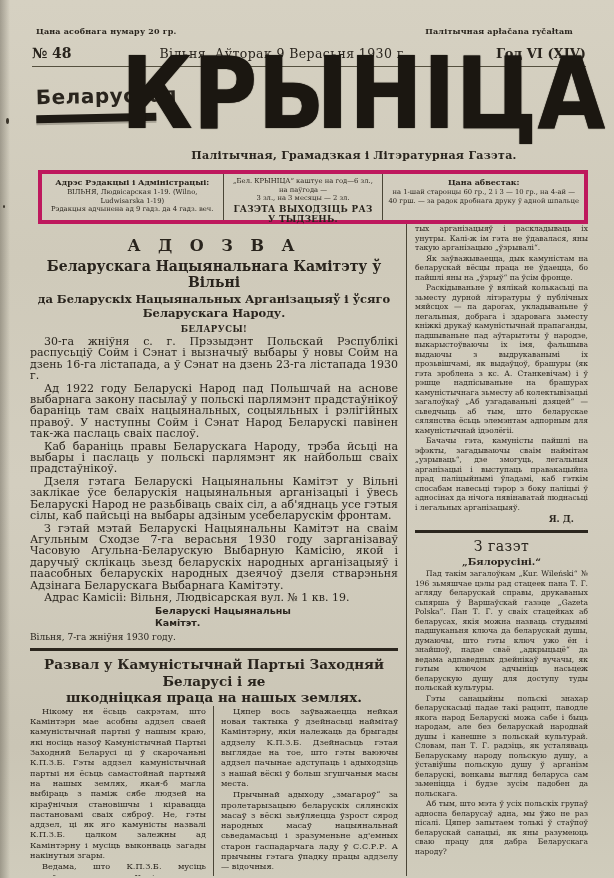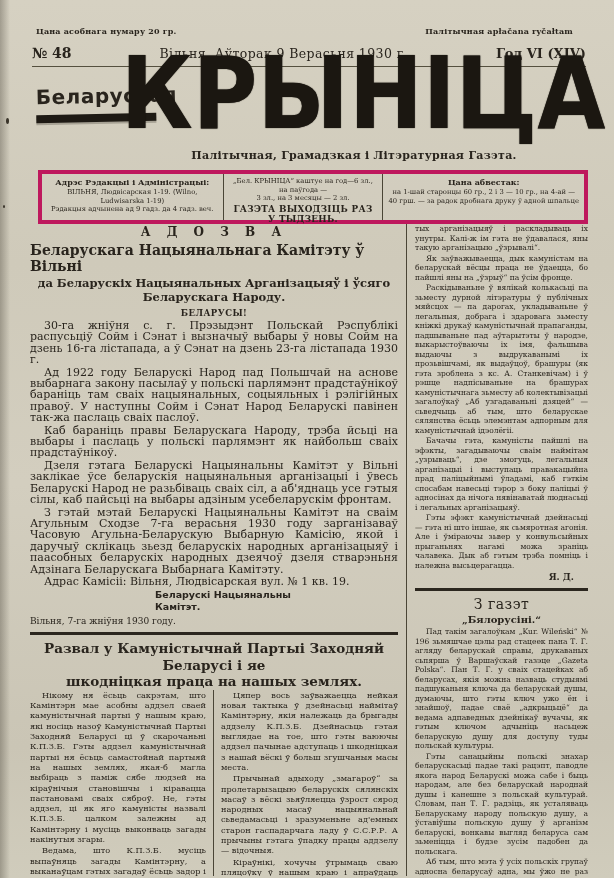--- a/index.html
+++ b/index.html
@@ -45,22 +45,22 @@
   .ib-line{font-size:6.8px;line-height:8.6px;}
   .ib-strong{font-size:8.8px;font-weight:bold;letter-spacing:.3px;margin-top:1px;}
 
   
   .main{position:absolute;top:224px;left:30px;right:26px;bottom:2px;display:flex;}
   .left-zone{width:377px;flex:0 0 377px;border-right:1px solid #4a4536;padding-right:8px;
     box-sizing:border-box;overflow:hidden;}
   .right-zone{flex:1;padding-left:8px;overflow:hidden;}
 
   
-  .a1-title{text-align:center;font-size:12px;font-weight:bold;letter-spacing:6px;margin:1px 0 3px;}
-  .a1-sub1{text-align:left;font-size:14px;font-weight:bold;margin-bottom:2px;}
+  .a1-title{text-align:center;font-size:16px;font-weight:bold;letter-spacing:6px;margin:12px 0 3px;}
+  .a1-sub1{text-align:center;font-size:14px;font-weight:bold;margin-bottom:2px;}
   .a1-sub2,.a1-sub3{text-align:center;font-size:11.5px;font-weight:bold;line-height:14px;}
   .a1-salut{text-align:center;font-size:8.5px;font-weight:bold;margin:4px 0 2px;letter-spacing:.5px;}
   .a1 p{margin:0 0 1px;font-size:11px;line-height:11.4px;text-align:justify;text-indent:14px;}
   .a1 p.noj{text-align:left;}
   .a1-sig{width:215px;margin:2px 28px 0 auto;text-align:left;
     font-family:"DejaVu Sans",sans-serif;font-weight:bold;font-size:9.5px;line-height:12px;}
   .a1-date{font-size:9px;margin-top:3px;}
 
   .thick-rule{border:0;border-top:3px solid #2b261e;margin:6px 0 5px;}
 
@@ -152,36 +152,35 @@
           <div>Развал у Камуністычнай Партыі Заходняй Беларусі і яе</div>
           <div>шкодніцкая праца на нашых землях.</div>
         </div>
         <div class="cols">
           <div class="col col-l">
             <p>Нікому ня ёсьць сакрэтам, што Камінтэрн мае асобны аддзел сваей камуністычнай партыі ў нашым краю, які носіць назоў Камуністычнай Партыі Заходняй Беларусі ці ў скарочаньні К.П.З.Б. Гэты аддзел камуністычнай партыі ня ёсьць самастойнай партыяй на нашых землях, якая-б магла выбіраць з паміж сябе людзей на кіраўнічыя становішчы і кіравацца пастановамі сваіх сяброў. Не, гэты аддзел, ці як яго камуністы назвалі К.П.З.Б. цалком залежны ад Камінтэрну і мусіць выконваць загады накінутыя згары.</p>
             <p>Ведама, што К.П.З.Б. мусіць выпаўняць загады Камінтэрну, а выканаўцам гэтых загадаў ёсьць задор і кіраўніцтва ў Польшчы. Кожны заміт Камінтэрну, кожны прыказ згары мусіць быць выкананы, бо Камінтэрн, маючы на мэце сусьветную рэвалюцыю, імкнецца дэзорганізаваць усякія культурна-грамадзкія і гаспадарчыя арганізацыі нашага краю.</p>
 
           </div>
           <div class="col col-r">
-            <p>Цяпер вось заўважаецца нейкая новая тактыка ў дзейнасьці наймітаў Камінтэрну, якія належаць да брыгады аддзелу К.П.З.Б. Дзейнасьць гэтая выглядае на тое, што гэты ваюючы аддзел пачынае адступаць і шкодніцкая з нашай вёскі ў больш згушчаныя масы места.</p>
+            <p>Цяпер вось заўважаецца нейкая новая тактыка ў дзейнасьці наймітаў Камінтэрну, якія належаць да брыгады аддзелу К.П.З.Б. Дзейнасьць гэтая выглядае на тое, што гэты ваюючы аддзел пачынае адступаць і адыходзіць з нашай вёскі ў больш згушчаныя масы места.</p>
             <p>Прычынай адыходу „змагароў“ за пролетарызацыю беларускіх сялянскіх масаў з вёскі зьяўляецца ўзрост сярод народных масаў нацыянальнай сьведамасьці і зразуменьне ад'емных старон гаспадарчага ладу ў С.С.Р.Р. А прычыны гэтага ўпадку працы аддзелу — відочныя.</p>
             <p>Кіраўнікі, хочучы ўтрымаць сваю пляцоўку ў нашым краю і апраўдаць сваю працу ў К.П.З.Б., ідуць на такую працу. Зусім зразумелае, што падонкаў грамадзкай ідэі ня маглі для свайго дзела знайсьці, і на нелегальную работу йдуць людзі ўпадку маральнага, а йдуць на падпольную камуністычную працу таму, што за гэта плацяць ім грошы. Вынікам гэтага — пагалоўныя арышты наймітаў, якія адзін другога выдаюць.</p>
 
           </div>
         </div>
       </div>
 
     </div>
 
     <div class="right-zone rz">
       <p class="cont">тых арганізацыяў і раскладываць іх унутры. Калі-ж ім гэта не ўдавалася, яны такую арганізацыю „ўзрывалі“.</p>
       <p>Як заўважываецца, дык камуністам на беларускай вёсцы праца не ўдаецца, бо пайшлі яны на „ўзрыў“ па ўсім фронце.</p>
       <p>Раскідываньне ў вялікай колькасьці па зьместу дурной літэратуры ў публічных мяйсцох — па дарогах, укладываньне ў легальныя, добрага і здаровага зьместу кніжкі друкаў камуністычнай прапаганды, падшываньне пад аўтарытэты ў народзе, выкарыстоўваючы іх імя, фальшыва выдаючы з выдрукаванымі іх прозьвішчамі, як выдаўцоў, брашуры (як гэта зроблена з кс. А. Станкевічам) і ў рэшце надпісываньне на брашурах камуністычнага зьместу аб колектывізацыі загалоўкаў „Аб узгадаваньні дзяцей“ — сьведчыць аб тым, што беларускае сялянства ёсьць элемэнтам адпорным для камуністычнай ідэолёгіі.</p>
       <p>Бачачы гэта, камуністы пайшлі на эфэкты, загадываючы сваім наймітам „узрываць“, дзе змогуць, легальныя арганізацыі і выступаць правакацыйна прад паліцыйнымі ўладамі, каб гэткім спосабам навесьці тэрор з боку паліцыі ў адносінах да нічога нявінаватай люднасьці і легальных арганізацыяў.</p>
-      <p>Гэты эфэкт камуністычнай дзейнасьці — гэта ні што іншае, як сьмяротная агонія. Але і ўміраючы зьвер у конвульсыйных прыганьнях нагамі можа зраніць чалавека. Дык аб гэтым трэба помніць і належна высьцерагацца.</p>
       <div class="rz-sig">Я. Д.</div>
 
       <hr class="thick-rule">
 
       <div class="gz-title">З газэт</div>
       <div class="gz-sub">„Бялорусіні.“</div>
       <p>Пад такім загалоўкам „Kur. Wileński“ № 196 зьмяшчае цэлы рад стацеек пана Т. Г. агляду беларускай справы, друкаваных сьпярша ў Варшаўскай газэце „Gazeta Polska“. Пан Т. Г. у сваіх стацейках аб беларусах, якія можна назваць студыямі падшуканьня ключа да беларускай душы, думаючы, што гэты ключ ужо ён і знайшоў, падае сваё „адкрыцьцё“ да ведама адпаведных дзейнікаў вучачы, як гэтым ключом адчыніць насьцеж беларускую душу для доступу туды польскай культуры.</p>
       <p>Гэты санацыйны польскі знахар беларускасьці падае такі рацэпт, паводле якога народ Беларускі можа сабе і быць народам, але без беларускай народнай душы і канешне з польскай культурай. Словам, пан Т. Г. радзіць, як усталяваць Беларускаму народу польскую душу, а ўставіўшы польскую душу ў арганізм беларускі, вонкавы выгляд беларуса сам зьменіцца і будзе зусім падобен да польскага.</p>
       <p>Аб тым, што мэта ў усіх польскіх групаў адносна беларусаў адна, мы ўжо не раз пісалі. Цяпер запытаем толькі ў стаўпоў беларускай санацыі, як яны разумеюць сваю працу для дабра Беларускага народу?</p>
 

